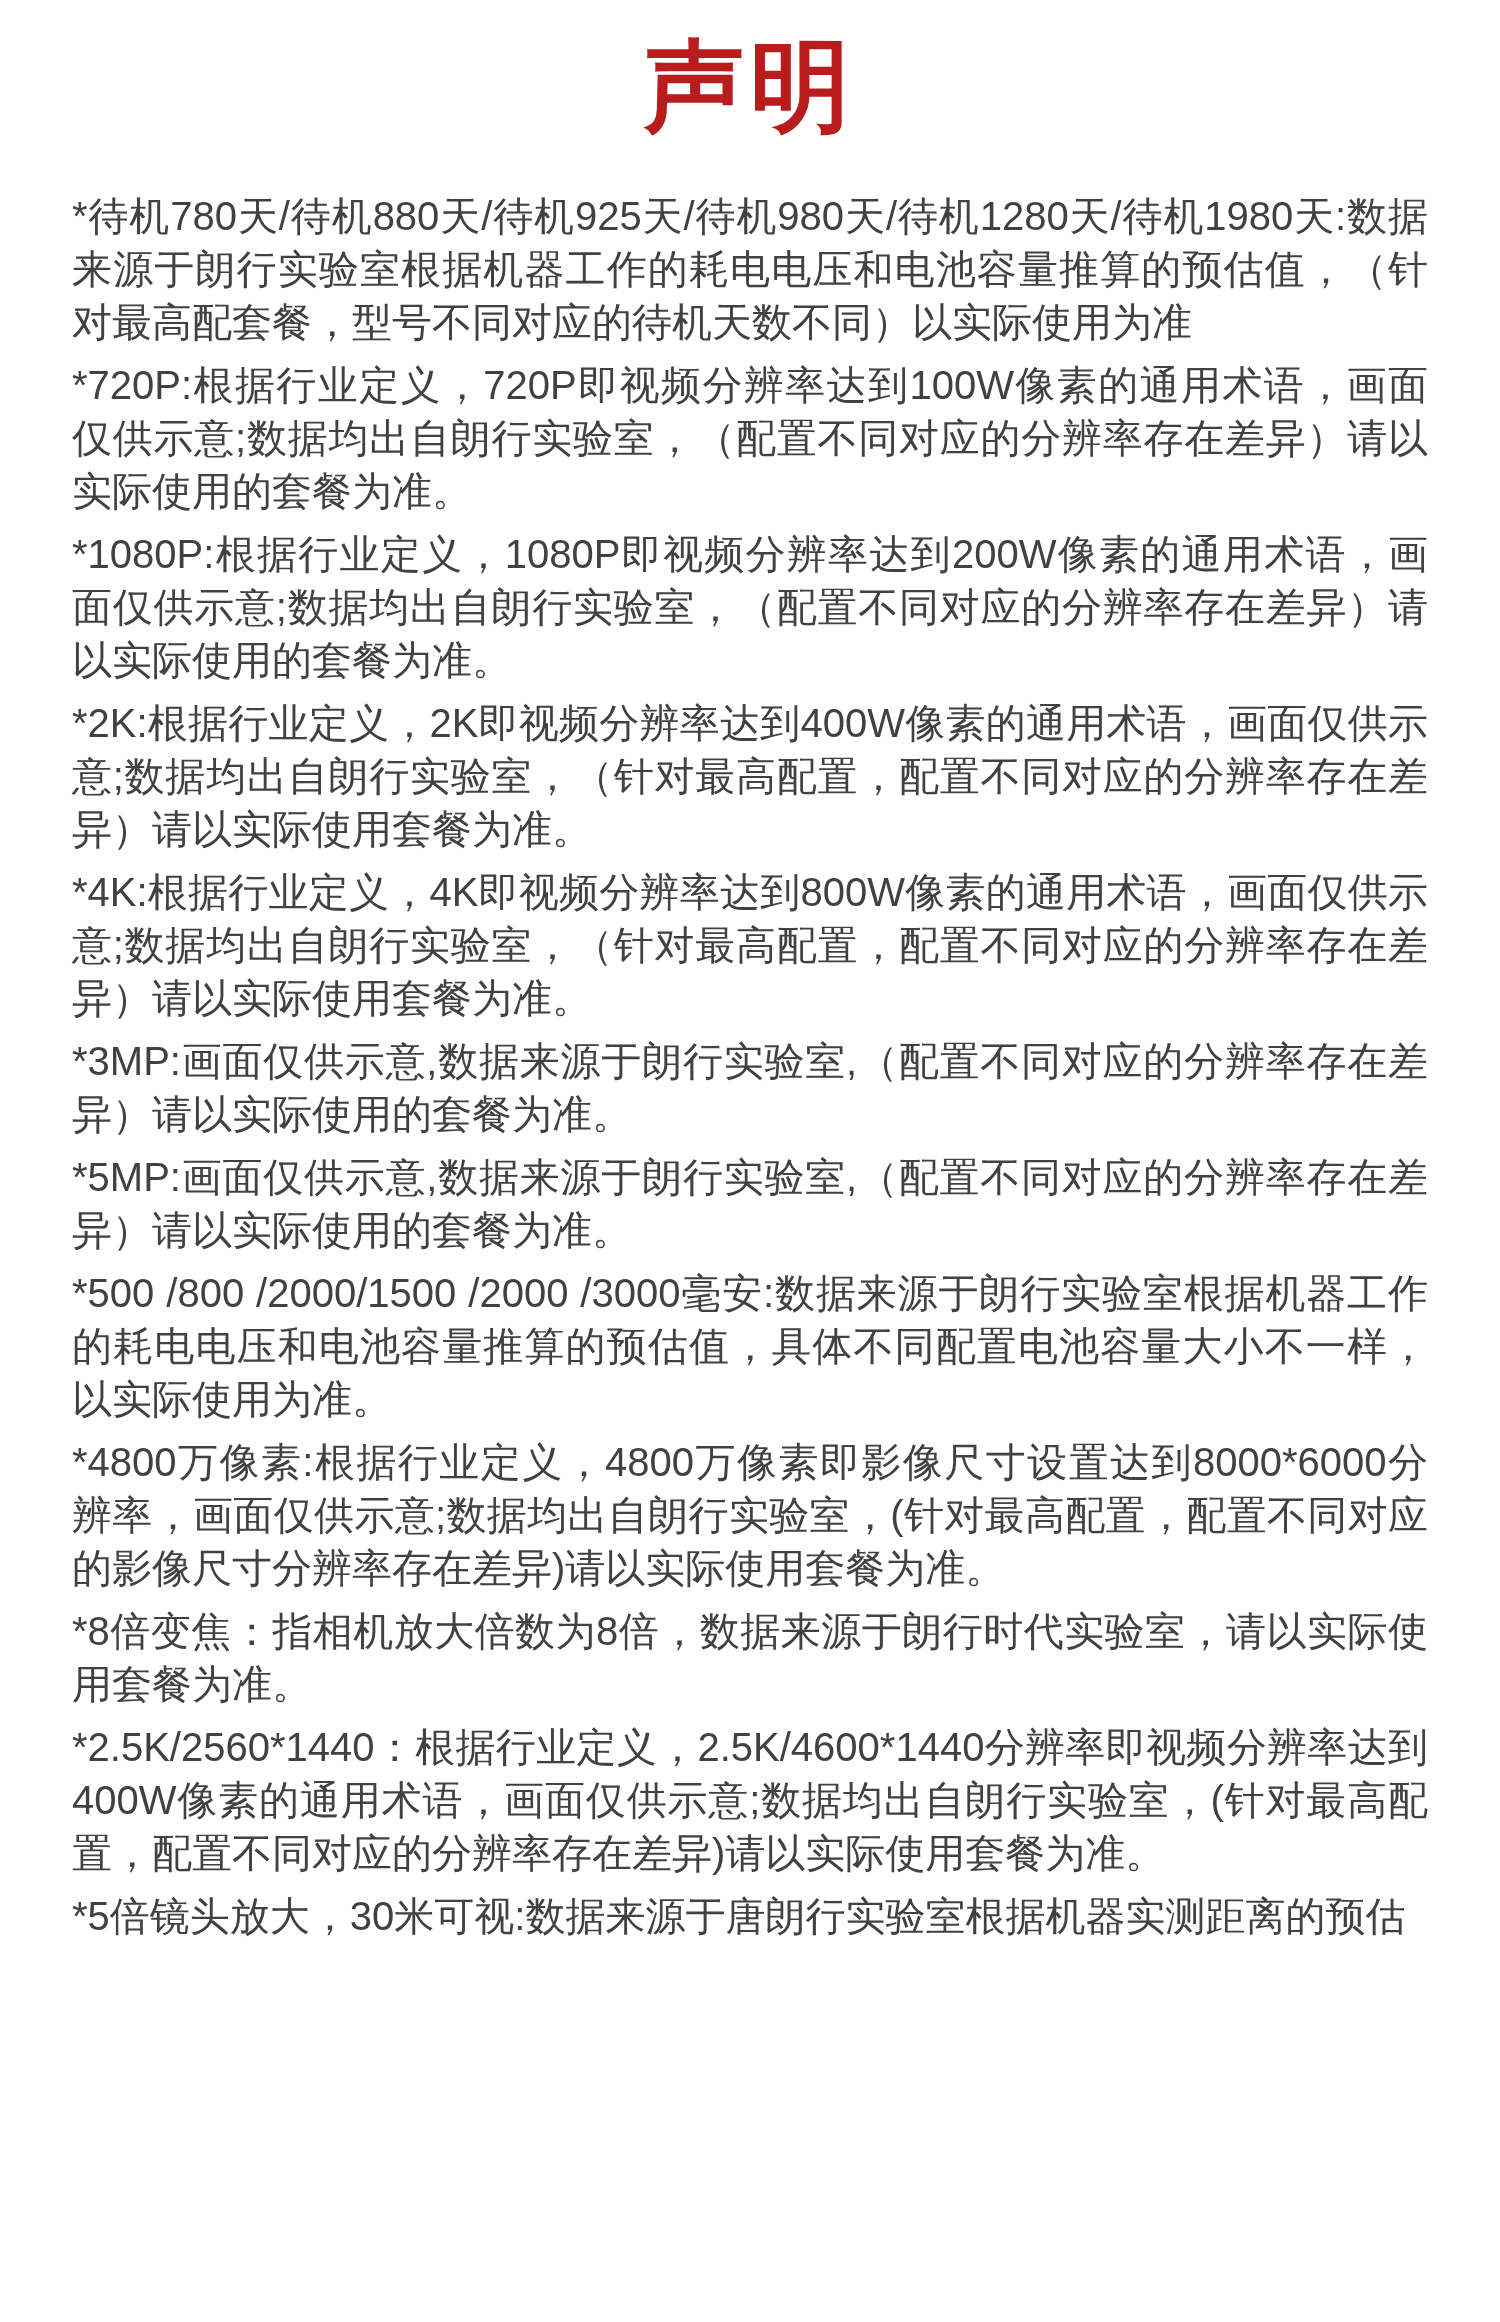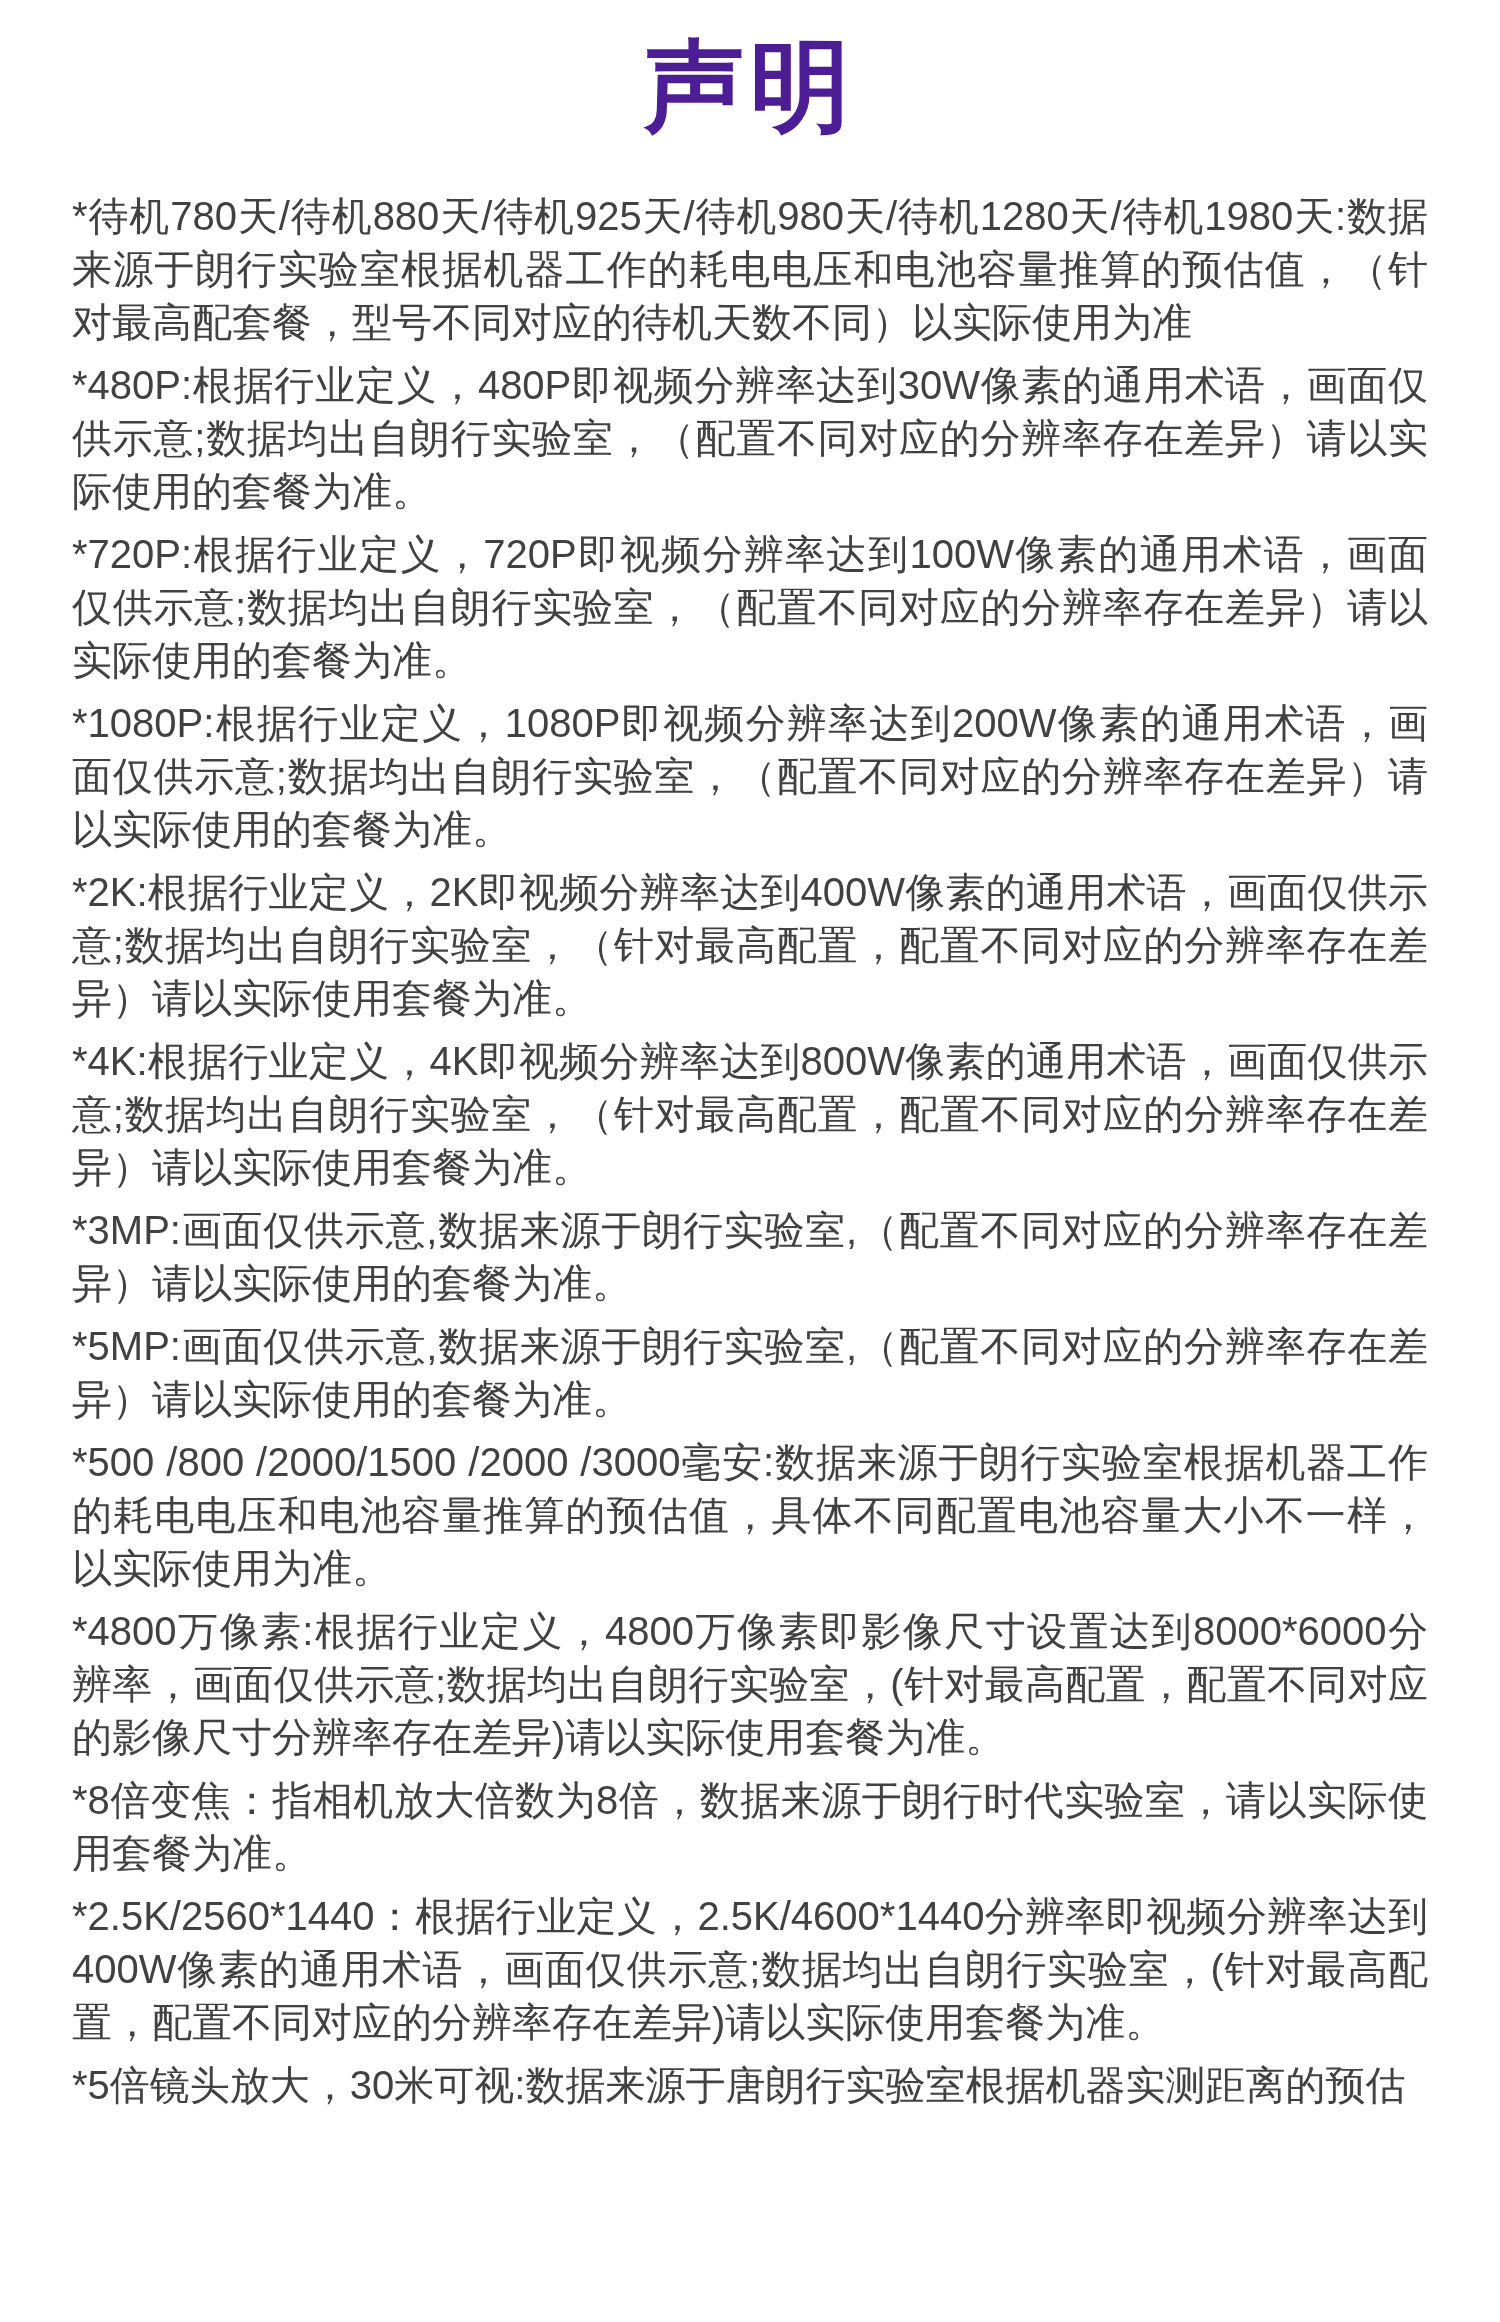--- a/index.html
+++ b/index.html
@@ -21,21 +21,21 @@
     overflow: hidden;
     background: #ffffff;
   }
   .title {
     margin: 0;
     padding: 0;
     text-align: center;
     font-size: 100px;
     line-height: 132px;
     font-weight: 900;
-    color: #4c1d95;
+    color: #b91c1c;
     letter-spacing: 6px;
   }
   .content {
     margin-top: 38px;
     font-size: 40px;
     line-height: 53px;
     color: #414141;
     text-align: justify;
     text-justify: inter-ideograph;
     overflow-wrap: break-word;
@@ -45,21 +45,20 @@
     padding: 0;
   }
 </style>
 </head>
 <body>
 
 <div class="page">
   <h1 class="title">声明</h1>
   <div class="content">
       <p>*待机780天/待机880天/待机925天/待机980天/待机1280天/待机1980天:数据来源于朗行实验室根据机器工作的耗电电压和电池容量推算的预估值，（针对最高配套餐，型号不同对应的待机天数不同）以实际使用为准</p>
-      <p>*480P:根据行业定义，480P即视频分辨率达到30W像素的通用术语，画面仅供示意;数据均出自朗行实验室，（配置不同对应的分辨率存在差异）请以实际使用的套餐为准。</p>
       <p>*720P:根据行业定义，720P即视频分辨率达到100W像素的通用术语，画面仅供示意;数据均出自朗行实验室，（配置不同对应的分辨率存在差异）请以实际使用的套餐为准。</p>
       <p>*1080P:根据行业定义，1080P即视频分辨率达到200W像素的通用术语，画面仅供示意;数据均出自朗行实验室，（配置不同对应的分辨率存在差异）请以实际使用的套餐为准。</p>
       <p>*2K:根据行业定义，2K即视频分辨率达到400W像素的通用术语，画面仅供示意;数据均出自朗行实验室，（针对最高配置，配置不同对应的分辨率存在差异）请以实际使用套餐为准。</p>
       <p>*4K:根据行业定义，4K即视频分辨率达到800W像素的通用术语，画面仅供示意;数据均出自朗行实验室，（针对最高配置，配置不同对应的分辨率存在差异）请以实际使用套餐为准。</p>
       <p>*3MP:画面仅供示意,数据来源于朗行实验室,（配置不同对应的分辨率存在差异）请以实际使用的套餐为准。</p>
       <p>*5MP:画面仅供示意,数据来源于朗行实验室,（配置不同对应的分辨率存在差异）请以实际使用的套餐为准。</p>
       <p>*500 /800 /2000/1500 /2000 /3000毫安:数据来源于朗行实验室根据机器工作的耗电电压和电池容量推算的预估值，具体不同配置电池容量大小不一样，以实际使用为准。</p>
       <p>*4800万像素:根据行业定义，4800万像素即影像尺寸设置达到8000*6000分辨率，画面仅供示意;数据均出自朗行实验室，(针对最高配置，配置不同对应的影像尺寸分辨率存在差异)请以实际使用套餐为准。</p>
       <p>*8倍变焦：指相机放大倍数为8倍，数据来源于朗行时代实验室，请以实际使用套餐为准。</p>
       <p>*2.5K/2560*1440：根据行业定义，2.5K/4600*1440分辨率即视频分辨率达到400W像素的通用术语，画面仅供示意;数据均出自朗行实验室，(针对最高配置，配置不同对应的分辨率存在差异)请以实际使用套餐为准。</p>

